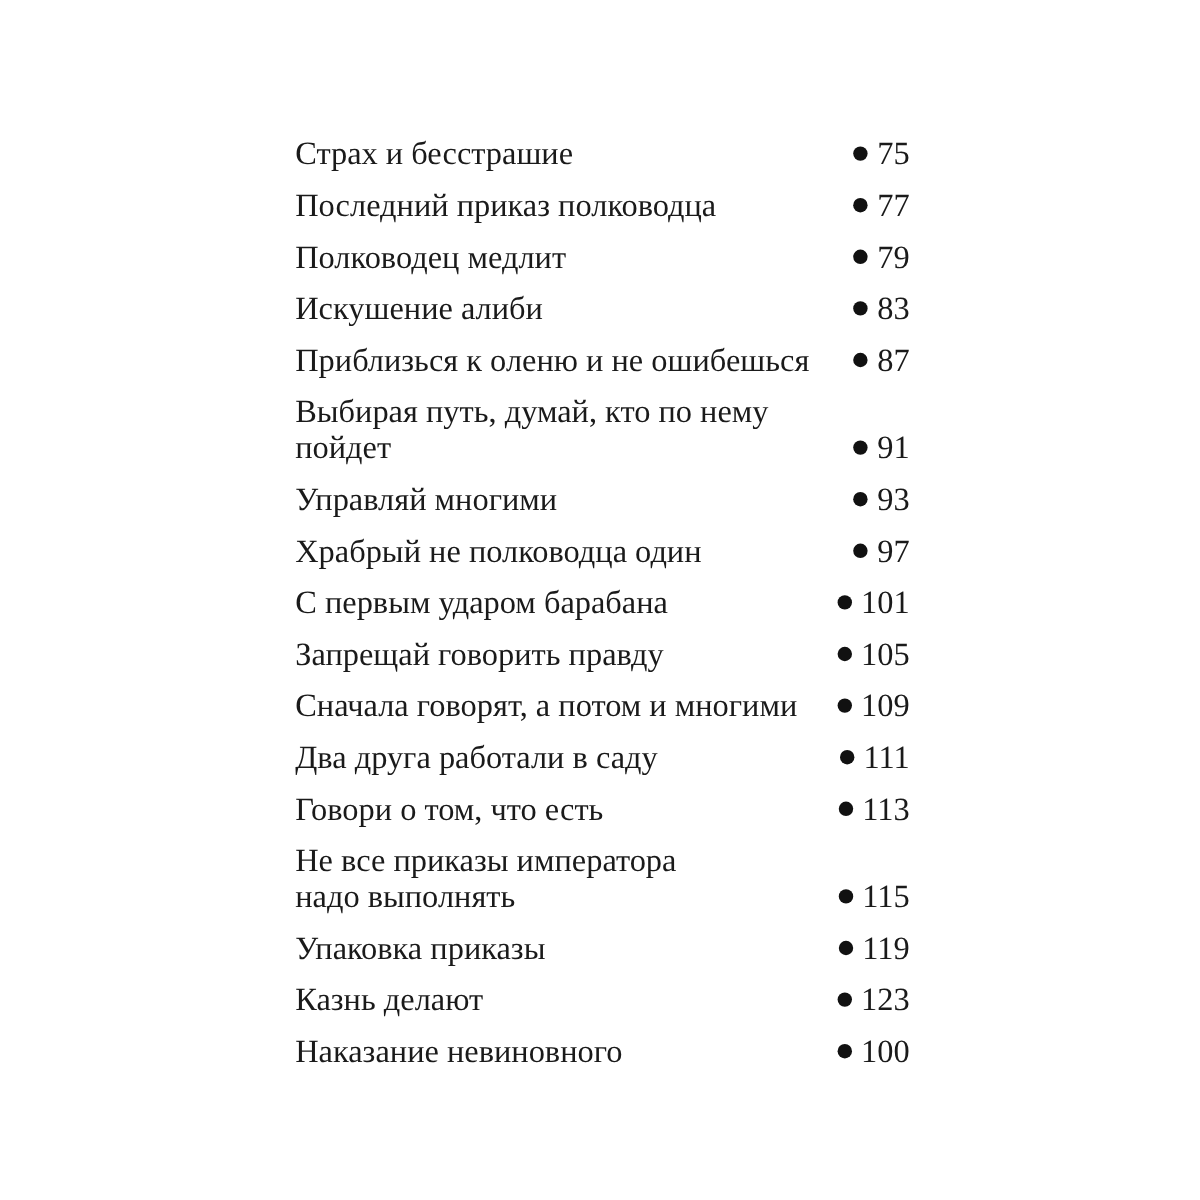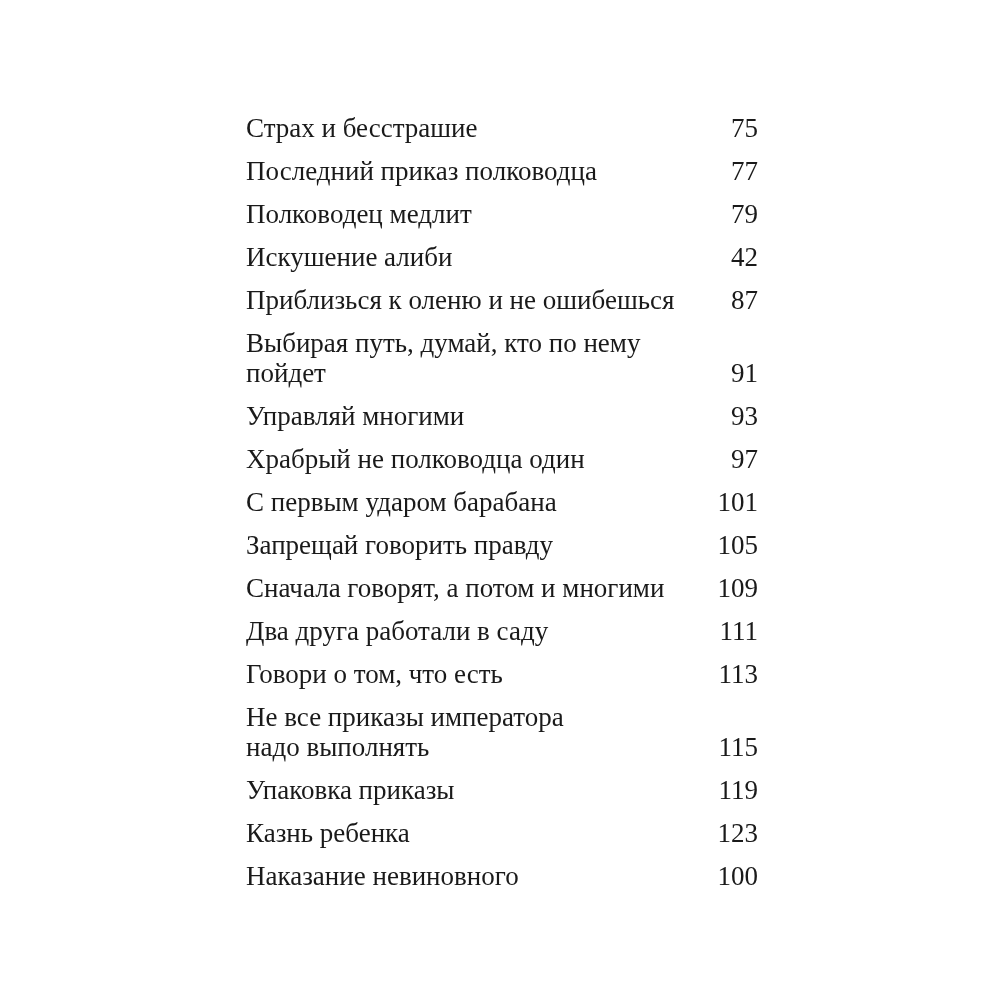--- a/index.html
+++ b/index.html
@@ -33,21 +33,20 @@
       padding-right: 80px;
       white-space: pre-line;
     }
     .entry .page-ref {
       position: absolute;
       right: 0;
       bottom: 0;
       display: flex;
       align-items: center;
       height: 30px;
-      flex-direction: column;
     }
     .entry .dot {
       display: inline-block;
       width: 12px;
       height: 12px;
       border-radius: 50%;
       background: #111111;
       margin-right: 8px;
     }
     .entry .page-num {
@@ -76,21 +75,21 @@
     <span class="title">Полководец медлит</span>
     <span class="page-ref">
       <span class="dot"></span>
       <span class="page-num">79</span>
     </span>
   </div>
   <div class="entry" style="top:242px">
     <span class="title">Искушение алиби</span>
     <span class="page-ref">
       <span class="dot"></span>
-      <span class="page-num">42</span>
+      <span class="page-num">83</span>
     </span>
   </div>
   <div class="entry" style="top:285px">
     <span class="title">Приблизься к оленю и не ошибешься</span>
     <span class="page-ref">
       <span class="dot"></span>
       <span class="page-num">87</span>
     </span>
   </div>
   <div class="entry" style="top:328px">
@@ -159,21 +158,21 @@
     </span>
   </div>
   <div class="entry" style="top:775px">
     <span class="title">Упаковка приказы</span>
     <span class="page-ref">
       <span class="dot"></span>
       <span class="page-num">119</span>
     </span>
   </div>
   <div class="entry" style="top:818px">
-    <span class="title">Казнь ребенка</span>
+    <span class="title">Казнь делают</span>
     <span class="page-ref">
       <span class="dot"></span>
       <span class="page-num">123</span>
     </span>
   </div>
   <div class="entry" style="top:861px">
     <span class="title">Наказание невиновного</span>
     <span class="page-ref">
       <span class="dot"></span>
       <span class="page-num">100</span>

